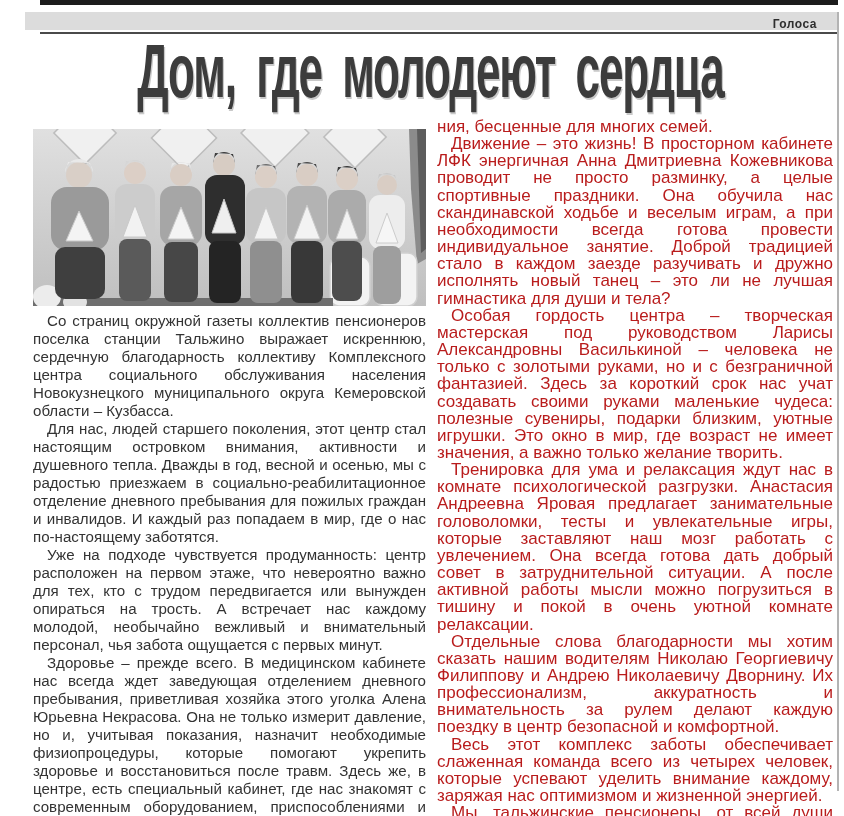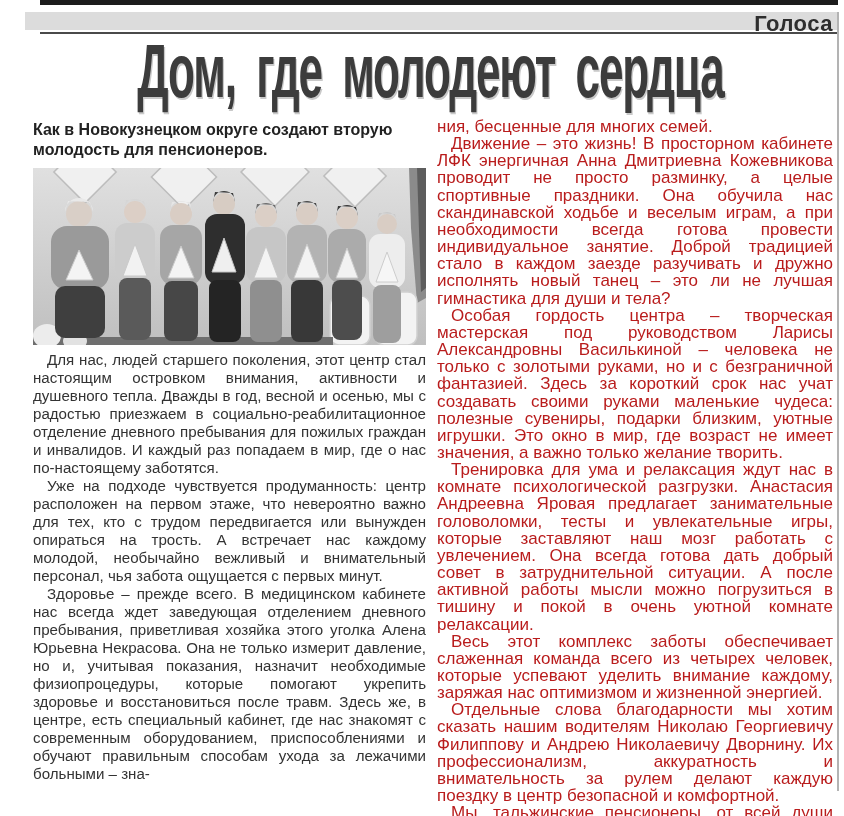--- a/index.html
+++ b/index.html
@@ -7,22 +7,22 @@
     position:relative;width:844px;height:816px;background:#ffffff;overflow:hidden;
     font-family:"Liberation Sans","DejaVu Sans",sans-serif;color:#2f2f2f;
   }
   
   .topbar{position:absolute;left:40px;top:0;width:798px;height:5px;background:#1c1c1c;}
   .section-band{
     position:absolute;left:25px;top:12px;width:813px;height:18px;background:#dcdcdc;
     display:flex;align-items:center;justify-content:flex-end;
   }
   .section-label{
-    font-weight:bold;font-size:22px;color:#2e2e2e;letter-spacing:0.5px;
-    padding-right:5px;transform:translateY(3px);
+    font-weight:bold;font-size:12px;color:#2e2e2e;letter-spacing:0.5px;
+    padding-right:21px;transform:translateY(3px);
   }
   .band-rule{position:absolute;left:40px;top:32px;width:798px;height:2px;background:#4a4a4a;}
   .edge-rule{position:absolute;left:837px;top:12px;width:2px;height:779px;background:#b3b3b3;}
   
   .headline-wrap{
     position:absolute;left:25px;top:34px;width:810px;height:74px;
     display:flex;align-items:center;justify-content:center;
   }
   .headline{
     font-weight:bold;font-size:76px;line-height:74px;color:#3c3c3c;white-space:nowrap;
@@ -50,21 +50,20 @@
     <span class="section-label">Голоса</span>
   </div>
   <div class="band-rule"></div>
   <div class="edge-rule"></div>
 
   <div class="headline-wrap">
     <div class="headline">Дом, где молодеют сердца</div>
   </div>
 
   <div class="col-left">
-    <div class="lede">Как в Новокузнецком округе создают вторую молодость для пенсионеров.</div>
 
     <svg class="photo" viewBox="0 0 393 177" xmlns="http://www.w3.org/2000/svg" preserveAspectRatio="none">
       <defs>
         <linearGradient id="wall" x1="0" y1="0" x2="0" y2="1">
           <stop offset="0" stop-color="#e0e0e0"></stop>
           <stop offset="1" stop-color="#bfbfbf"></stop>
         </linearGradient>
       </defs>
       <rect x="0" y="0" width="393" height="177" fill="url(#wall)"></rect>
 
@@ -134,33 +133,34 @@
 
         <circle cx="354" cy="56" r="10" fill="#d9cdc4"></circle>
         <path d="M344 54 a10 10 0 0 1 20 0 l-2 -8 -16 -1 z" fill="#c9c9c9"></path>
         <rect x="336" y="66" width="36" height="54" rx="11" fill="#ededed"></rect>
         <rect x="340" y="117" width="28" height="58" rx="8" fill="#9e9e9e"></rect>
         <polygon points="354,84 365,114 343,114" fill="#f6f6f6" stroke="#cccccc"></polygon>
       </g>
     </svg>
 
     <div class="body-text">
+        <p>Со страниц окружной газеты коллектив пенсионеров поселка станции Тальжино выражает искреннюю, сердечную благодарность коллективу Комплексного центра социального обслуживания населения Новокузнецкого муниципального округа Кемеровской области – Кузбасса.</p>
         <p>Для нас, людей старшего поколения, этот центр стал настоящим островком внимания, активности и душевного тепла. Дважды в год, весной и осенью, мы с радостью приезжаем в социально-реабилитационное отделение дневного пребывания для пожилых граждан и инвалидов. И каждый раз попадаем в мир, где о нас по-настоящему заботятся.</p>
         <p>Уже на подходе чувствуется продуманность: центр расположен на первом этаже, что невероятно важно для тех, кто с трудом передвигается или вынужден опираться на трость. А встречает нас каждому молодой, необычайно вежливый и внимательный персонал, чья забота ощущается с первых минут.</p>
         <p>Здоровье – прежде всего. В медицинском кабинете нас всегда ждет заведующая отделением дневного пребывания, приветливая хозяйка этого уголка Алена Юрьевна Некрасова. Она не только измерит давление, но и, учитывая показания, назначит необходимые физиопроцедуры, которые помогают укрепить здоровье и восстановиться после травм. Здесь же, в центре, есть специальный кабинет, где нас знакомят с современным оборудованием, приспособлениями и обучают правильным способам ухода за лежачими больными – зна-</p>
       </div>
   </div>
 
   <div class="col-right">
     <div class="body-text">
         <p>ния, бесценные для многих семей.</p>
         <p>Движение – это жизнь! В просторном кабинете ЛФК энергичная Анна Дмитриевна Кожевникова проводит не просто разминку, а целые спортивные праздники. Она обучила нас скандинавской ходьбе и веселым играм, а при необходимости всегда готова провести индивидуальное занятие. Доброй традицией стало в каждом заезде разучивать и дружно исполнять новый танец – это ли не лучшая гимнастика для души и тела?</p>
         <p>Особая гордость центра – творческая мастерская под руководством Ларисы Александровны Василькиной – человека не только с золотыми руками, но и с безграничной фантазией. Здесь за короткий срок нас учат создавать своими руками маленькие чудеса: полезные сувениры, подарки близким, уютные игрушки. Это окно в мир, где возраст не имеет значения, а важно только желание творить.</p>
         <p>Тренировка для ума и релаксация ждут нас в комнате психологической разгрузки. Анастасия Андреевна Яровая предлагает занимательные головоломки, тесты и увлекательные игры, которые заставляют наш мозг работать с увлечением. Она всегда готова дать добрый совет в затруднительной ситуации. А после активной работы мысли можно погрузиться в тишину и покой в очень уютной комнате релаксации.</p>
+        <p>Отдельные слова благодарности мы хотим сказать нашим водителям Николаю Георгиевичу Филиппову и Андрею Николаевичу Дворнину. Их профессионализм, аккуратность и внимательность за рулем делают каждую поездку в центр безопасной и комфортной.</p>
         <p>Весь этот комплекс заботы обеспечивает слаженная команда всего из четырех человек, которые успевают уделить внимание каждому, заряжая нас оптимизмом и жизненной энергией.</p>
-        <p>Отдельные слова благодарности мы хотим сказать нашим водителям Николаю Георгиевичу Филиппову и Андрею Николаевичу Дворнину. Их профессионализм, аккуратность и внимательность за рулем делают каждую поездку в центр безопасной и комфортной.</p>
         <p>Мы, тальжинские пенсионеры, от всей души благодарим настоящим центра. В этот непростой период нашей жизни они дарят нам неоценимую физическую и эмоциональную поддержку, возвращая радость общения, вкус к активности и веру в свои силы. Это больше, чем социальная служба. Это дом, где сердце молодеет.</p>
       </div>
     <p class="closing">С глубокой признательностью,</p>
 
   </div>
 
 </div>
 
 </body></html>

